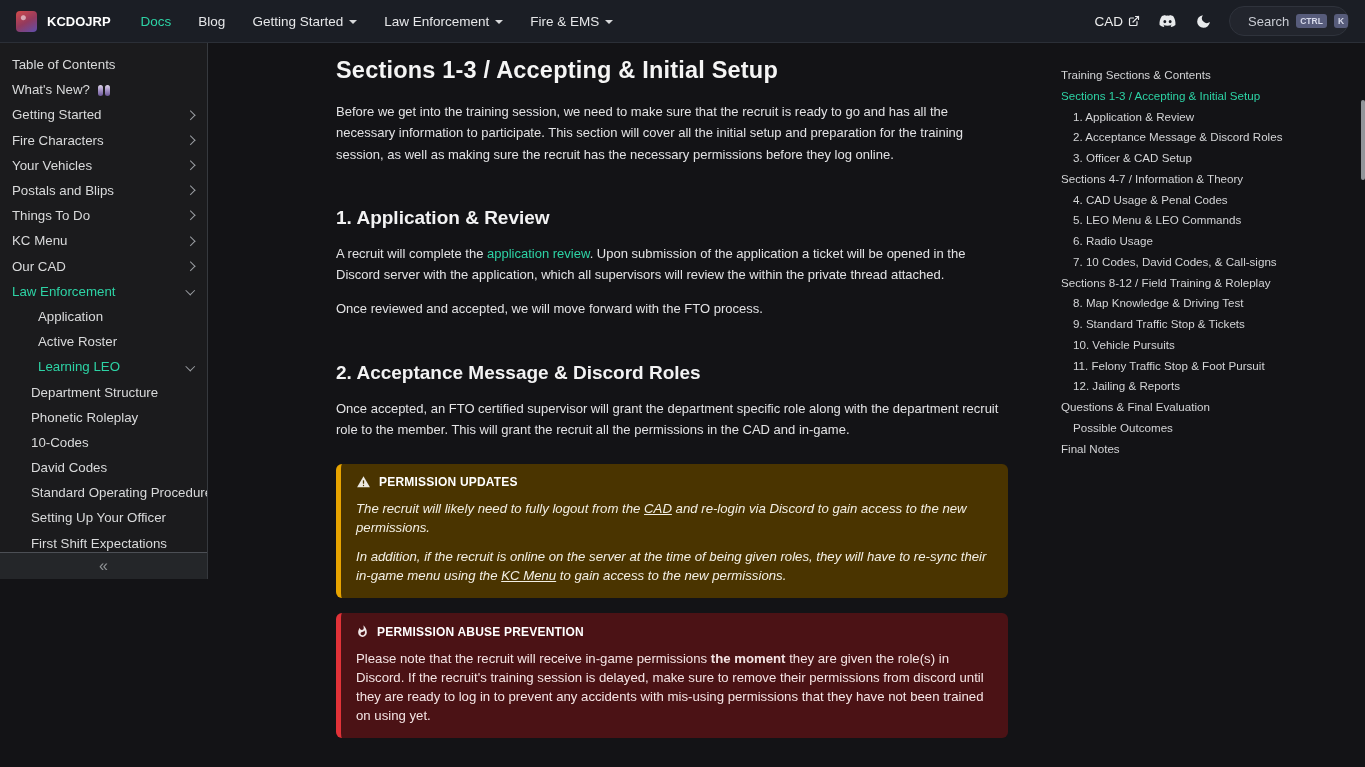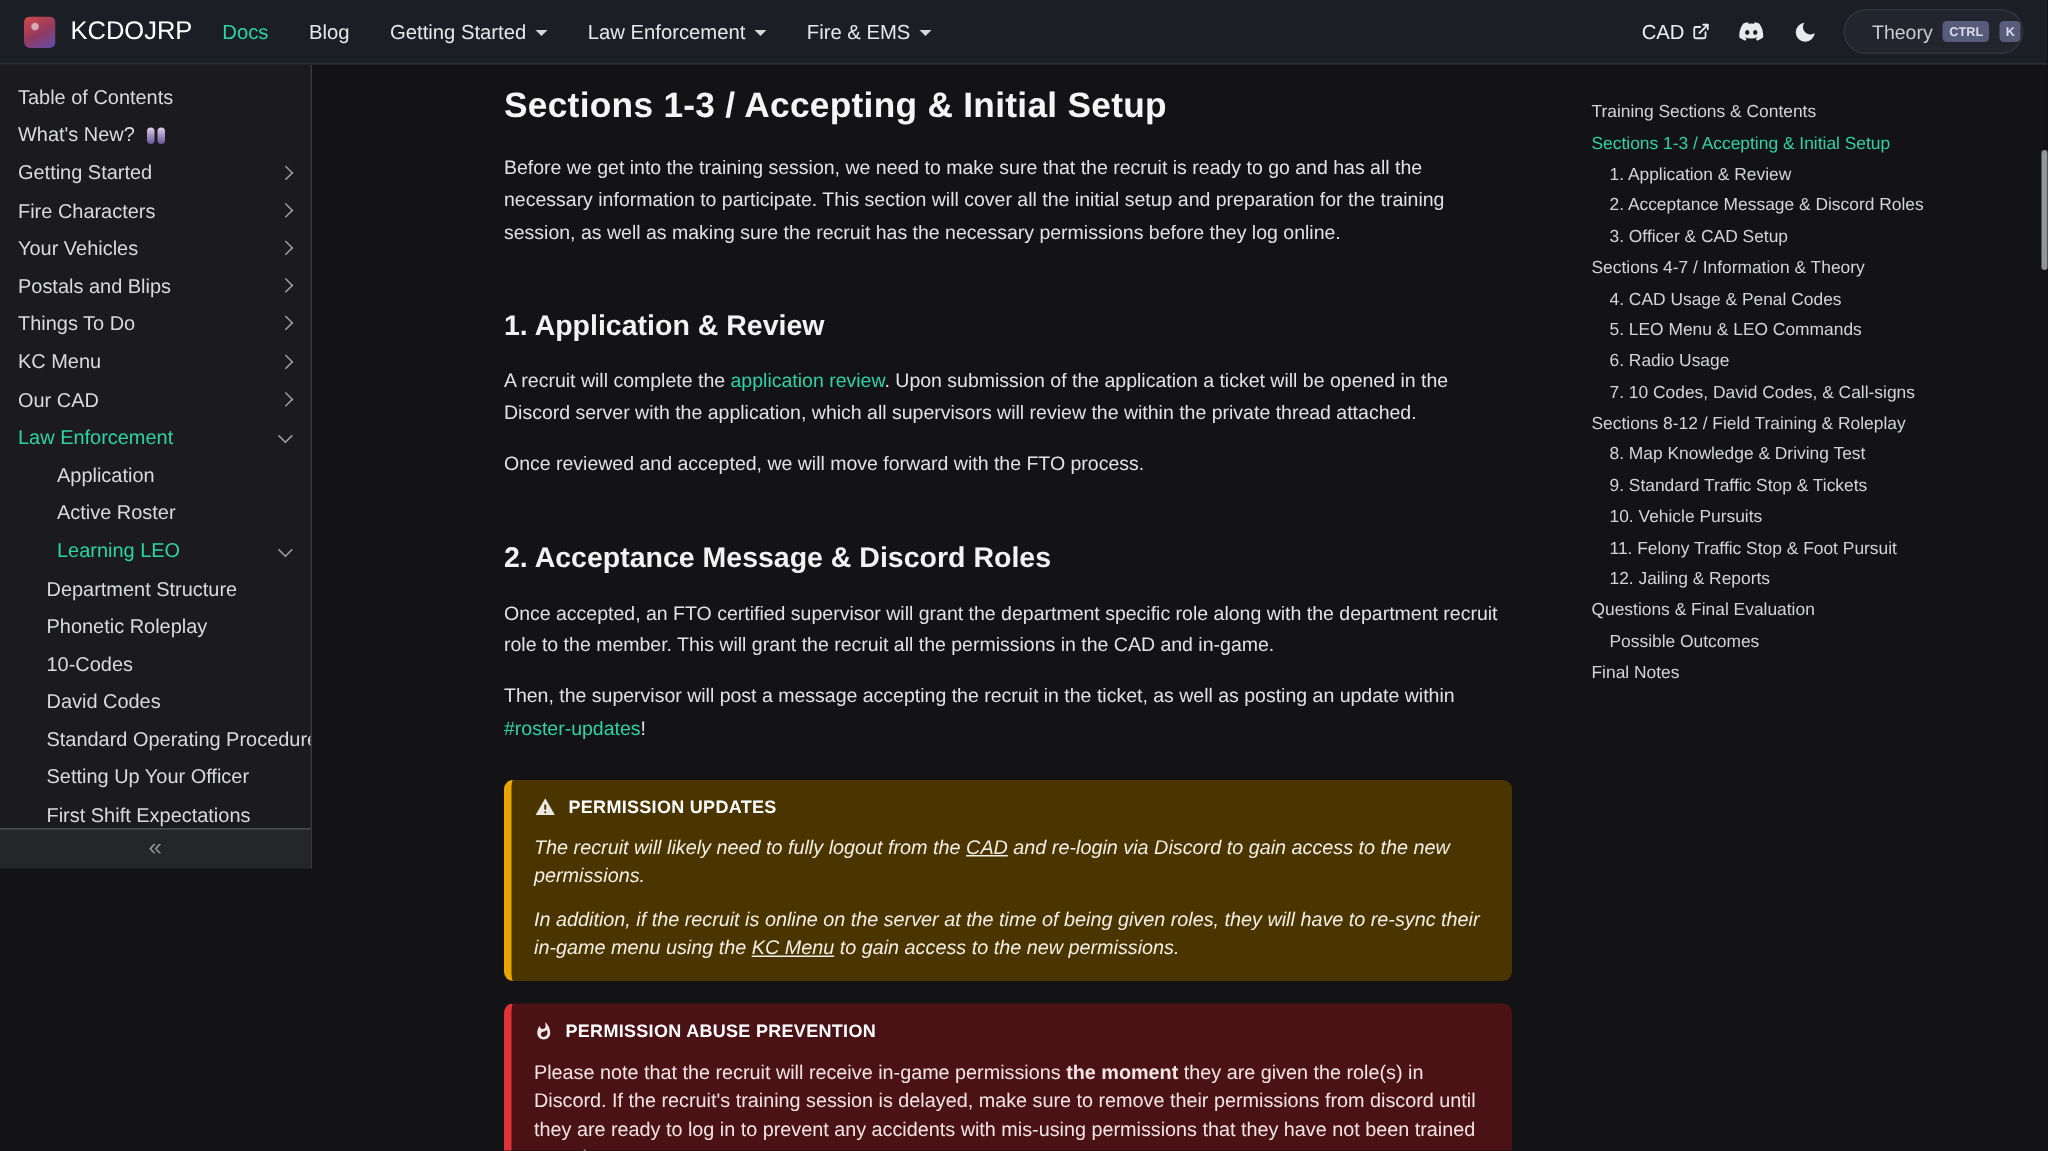--- a/index.html
+++ b/index.html
@@ -20,21 +20,21 @@
   .navbar{
     height:43px;background:var(--nav-bg);border-bottom:1px solid #2b2f37;
     display:flex;align-items:center;padding:0 16px;position:relative;z-index:5;
   }
   .brand-logo{
     width:21px;height:21px;border-radius:4px;margin-right:10px;cursor:pointer;
     background:
       radial-gradient(circle at 35% 32%, rgba(255,255,255,.55) 0 2px, transparent 3px),
       linear-gradient(150deg,#d24a4a 0%,#933a5e 52%,#5f4fae 100%);
   }
-  .brand{color:#ffffff;font-weight:normal;font-size:17px;margin-right:20px;cursor:pointer;}
+  .brand{color:#ffffff;font-weight:bold;font-size:13px;margin-right:30px;cursor:pointer;}
   .nav-links{display:flex;gap:27px;align-items:center;}
   .nav-link{color:#e6e7e9;font-size:13.5px;display:flex;align-items:center;gap:6px;cursor:pointer;white-space:nowrap;}
   .nav-link.active{color:var(--green);}
   .caret{display:none;width:0;height:0;border-left:4px solid transparent;border-right:4px solid transparent;border-top:4.5px solid #d7d8da;margin-top:2px;}
   .has-caret .caret{display:block;}
   .nav-right{margin-left:auto;display:flex;align-items:center;gap:17px;}
   .cad-link{color:#eceded;font-size:13.5px;display:flex;gap:5px;align-items:center;cursor:pointer;}
   .icon-btn{display:flex;align-items:center;cursor:pointer;}
   .search{
     display:flex;align-items:center;gap:7px;background:#22252d;border:1px solid #2f333c;
@@ -147,21 +147,21 @@
     <span class="icon-btn">
       <svg width="17" height="17" viewBox="0 0 24 24" fill="#e8eaec">
           <path d="M21 12.79A9 9 0 1 1 11.21 3 7 7 0 0 0 21 12.79z"></path>
         </svg>
     </span>
     <div class="search">
       <svg width="14" height="14" viewBox="0 0 24 24" fill="none" stroke="#dfe1e4" stroke-width="2.4" stroke-linecap="round">
           <circle cx="11" cy="11" r="7"></circle>
           <path d="m16.5 16.5 4.5 4.5"></path>
         </svg>
-      <span class="search-label">Theory</span>
+      <span class="search-label">Search</span>
       <span class="kbd">CTRL</span>
       <span class="kbd">K</span>
     </div>
   </div>
 </header>
 
 <div class="shell">
 
   <aside class="sidebar">
     <nav class="menu">
@@ -307,21 +307,20 @@
     <article class="doc">
       <h1 class="doc-title">Sections 1-3 / Accepting &amp; Initial Setup</h1>
       <p>Before we get into the training session, we need to make sure that the recruit is ready to go and has all the necessary information to participate. This section will cover all the initial setup and preparation for the training session, as well as making sure the recruit has the necessary permissions before they log online.</p>
 
       <h2 class="sec">1. Application &amp; Review</h2>
       <p><span>A recruit will complete the </span><a class="green-link">application review</a><span>. Upon submission of the application a ticket will be opened in the Discord server with the application, which all supervisors will review the within the private thread attached.</span></p>
       <p>Once reviewed and accepted, we will move forward with the FTO process.</p>
 
       <h2 class="sec">2. Acceptance Message &amp; Discord Roles</h2>
       <p>Once accepted, an FTO certified supervisor will grant the department specific role along with the department recruit role to the member. This will grant the recruit all the permissions in the CAD and in-game.</p>
-      <p><span>Then, the supervisor will post a message accepting the recruit in the ticket, as well as posting an update within </span><a class="green-link">#roster-updates</a><span>!</span></p>
 
       <div class="admonition warning">
         <div class="adm-title">
           <svg width="15" height="14" viewBox="0 0 24 24">
               <path d="M12 2 1 21h22z" fill="#ece9e2"></path>
               <rect x="10.9" y="9" width="2.2" height="6.2" rx="1" fill="#4a3400"></rect>
               <rect x="10.9" y="16.8" width="2.2" height="2.4" rx="1" fill="#4a3400"></rect>
             </svg>
           <span>PERMISSION UPDATES</span>
         </div>

